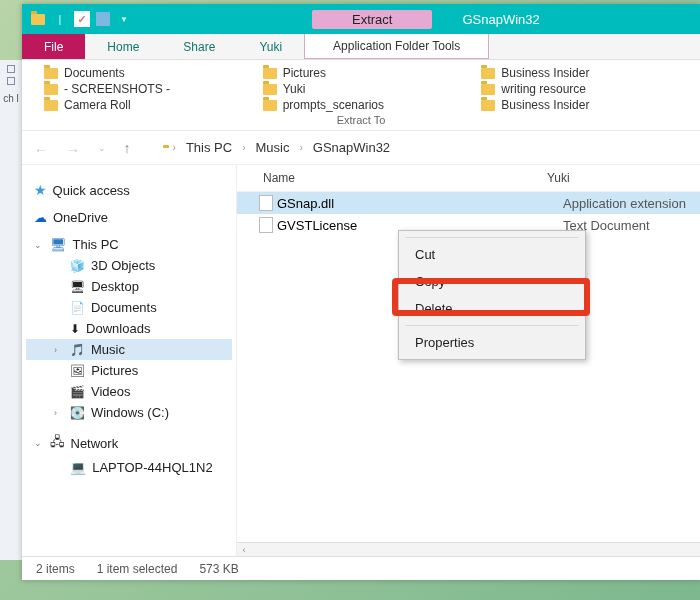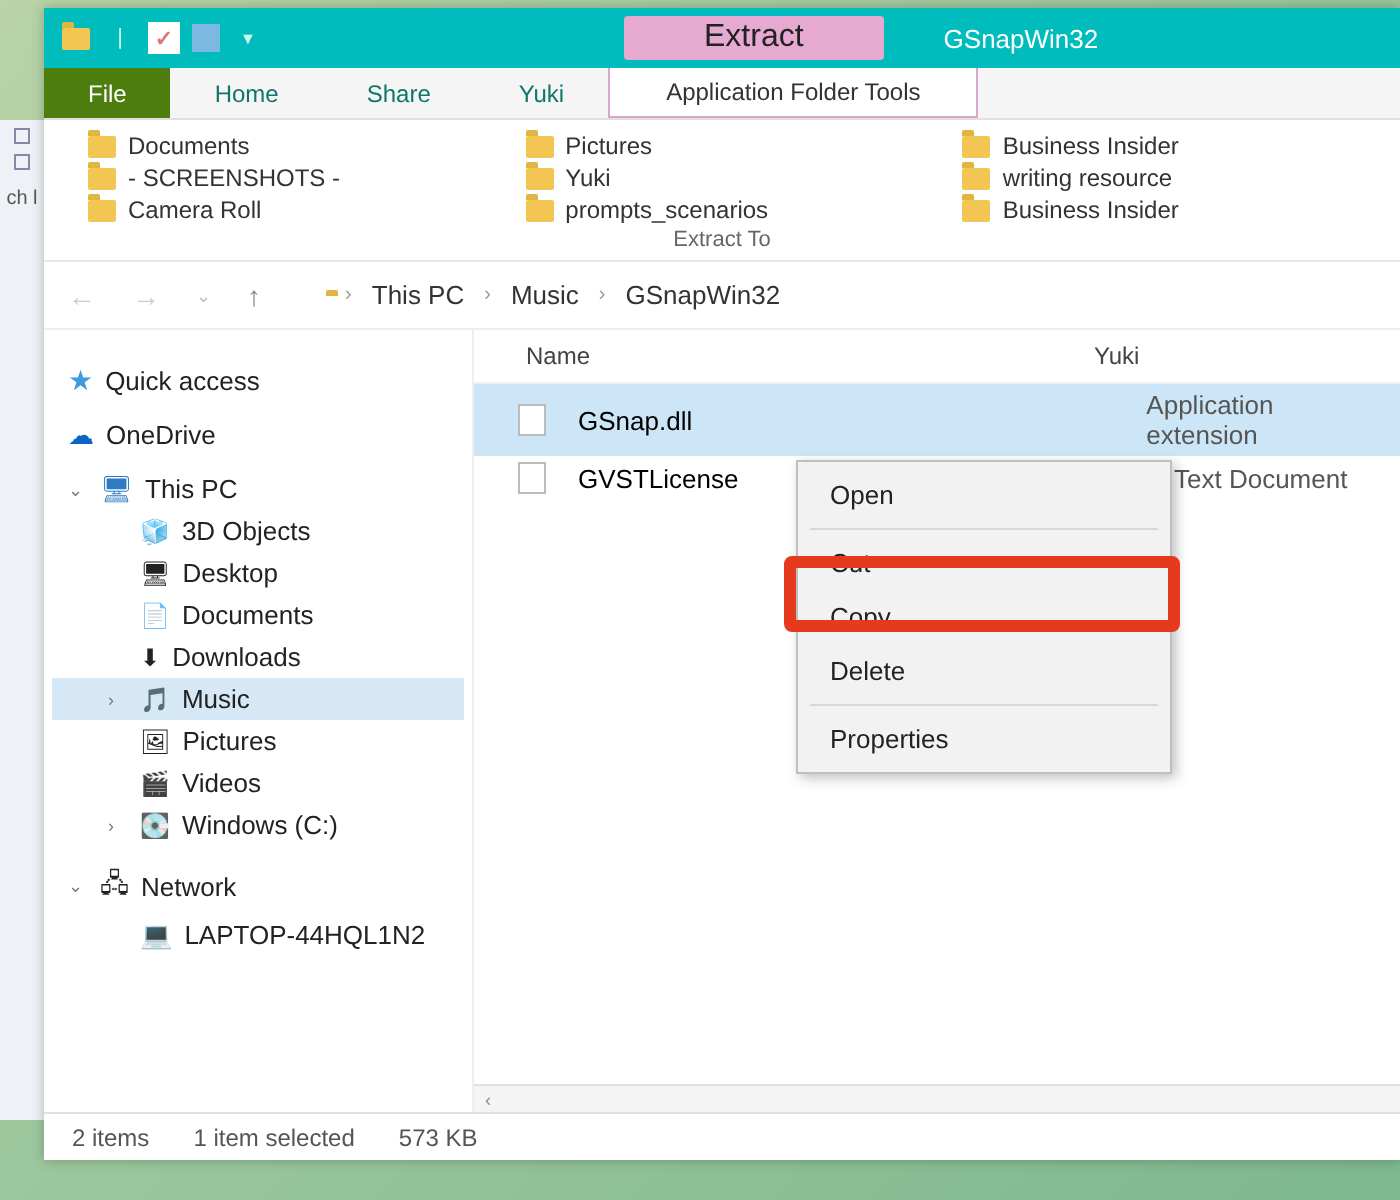--- a/index.html
+++ b/index.html
@@ -1,25 +1,25 @@
 <!DOCTYPE html>
 <html><head>
 <meta charset="utf-8">
 <style>
 * { margin: 0; padding: 0; box-sizing: border-box; font-family: "Segoe UI", Arial, sans-serif; }
 body { background: linear-gradient(135deg, #b8d4a8 0%, #7db88e 100%); width: 700px; height: 600px; overflow: hidden; position: relative; }
 .window { position: absolute; top: 4px; left: 22px; right: 0; bottom: 20px; background: #fff; box-shadow: 0 0 6px rgba(0,0,0,.25); display: flex; flex-direction: column; overflow: hidden; }
 .titlebar { height: 30px; background: #00bcbc; display: flex; align-items: center; padding: 0 8px; color: #fff; font-size: 13px; }
 .titlebar .qat { display: flex; gap: 6px; align-items: center; }
 .qat .ic { width: 16px; height: 16px; display: flex; align-items: center; justify-content: center; font-size: 11px; }
-.titlebar .contextual { margin-left: 180px; background: #e6aad2; color: #222; padding: 2px 40px; font-size: 16px; border-radius: 2px; }
+.titlebar .contextual { margin-left: 180px; background: #e6aad2; color: #222; padding: 2px 40px; font-size: 13px; border-radius: 2px; }
 .titlebar .title { margin-left: 30px; color: #fff; font-size: 13px; }
 .ribbon-tabs { height: 26px; background: #f5f5f5; border-bottom: 1px solid #e0e0e0; display: flex; align-items: stretch; font-size: 12px; }
 .ribbon-tabs .tab { padding: 0 22px; display: flex; align-items: center; color: #0f766e; cursor: pointer; }
-.ribbon-tabs .tab.file { background: #4d7c0f; color: #fff; }
+.ribbon-tabs .tab.file { background: #be185d; color: #fff; }
 .ribbon-tabs .tab.ctx { border: 1px solid #d8a8c8; border-top: none; background: #fff; color: #333; padding: 0 28px; }
 .extract-band { padding: 6px 10px 4px; background: #fff; border-bottom: 1px solid #e8e8e8; }
 .extract-grid { display: grid; grid-template-columns: repeat(3, 1fr); gap: 2px 10px; font-size: 12px; color: #333; margin-left: 12px; }
 .extract-grid .folder { display: flex; align-items: center; gap: 6px; cursor: pointer; }
 .folder-ic { width: 14px; height: 11px; background: #f3c653; border-radius: 1px; position: relative; flex: none; }
 .folder-ic::before { content: ""; position: absolute; top: -3px; left: 0; width: 6px; height: 3px; background: #e0b540; border-radius: 1px 1px 0 0; }
 .extract-label { text-align: center; font-size: 11px; color: #666; margin-top: 2px; }
 .leftstrip { position: absolute; top: 60px; left: 0; width: 22px; background: #eef2f6; height: 500px; font-size: 10px; color: #555; padding-top: 4px; text-align: center; }
 .nav { height: 34px; display: flex; align-items: center; padding: 0 8px; gap: 10px; font-size: 13px; color: #333; border-bottom: 1px solid #eee; }
 .nav .arrow { color: #888; font-size: 14px; padding: 2px 4px; cursor: pointer; }
@@ -33,21 +33,21 @@
 .tree .item.child { padding-left: 28px; }
 .tree .item.selected { background: #d6e8f5; }
 .tree .chev { font-size: 9px; color: #777; width: 10px; flex: none; }
 .star { color: #3a9be0; font-size: 14px; }
 .cloud { color: #0a63c7; }
 .pc { color: #2e7bc4; }
 .list { flex: 1; display: flex; flex-direction: column; overflow: hidden; }
 .cols { display: flex; font-size: 12px; color: #444; padding: 6px 10px; border-bottom: 1px solid #f0f0f0; }
 .cols .c1 { width: 300px; padding-left: 16px; }
 .files { flex: 1; font-size: 13px; }
-.files .row { display: flex; align-items: center; padding: 3px 10px 3px 22px; gap: 16px; }
+.files .row { display: flex; align-items: center; padding: 3px 10px 3px 22px; gap: 4px; }
 .files .row.sel { background: #cde6f7; }
 .files .fic { width: 14px; height: 16px; border: 1px solid #bbb; background: #fff; position: relative; flex: none; }
 .files .fname { width: 282px; }
 .files .ftype { color: #555; }
 .scrollb { height: 14px; background: #f4f4f4; border-top: 1px solid #e0e0e0; display: flex; align-items: center; }
 .scrollb .left { width: 14px; text-align: center; font-size: 9px; color: #888; }
 .ctx-menu { position: absolute; top: 230px; left: 398px; width: 188px; background: #f2f2f2; border: 1px solid #bfbfbf; box-shadow: 2px 2px 6px rgba(0,0,0,.25); font-size: 13px; color: #222; padding: 3px 0; }
 .ctx-menu .mi { padding: 6px 16px; cursor: pointer; }
 .ctx-menu hr { border: none; border-top: 1px solid #d8d8d8; margin: 3px 6px; }
 .highlight { position: absolute; top: 278px; left: 392px; width: 198px; height: 38px; border: 6px solid #e63a1e; border-radius: 4px; pointer-events: none; }
@@ -237,21 +237,20 @@
   </div>
 
   <div class="status">
     <span>2 items</span>
     <span>1 item selected</span>
     <span>573 KB</span>
   </div>
 </div>
 
 <div class="ctx-menu" id="ctx">
-    <div class="mi">Open</div>
     <hr>
     <div class="mi">Cut</div>
     <div class="mi">Copy</div>
     <div class="mi">Delete</div>
     <hr>
     <div class="mi">Properties</div>
   </div>
 <div class="highlight"></div>
 
 </body></html>

